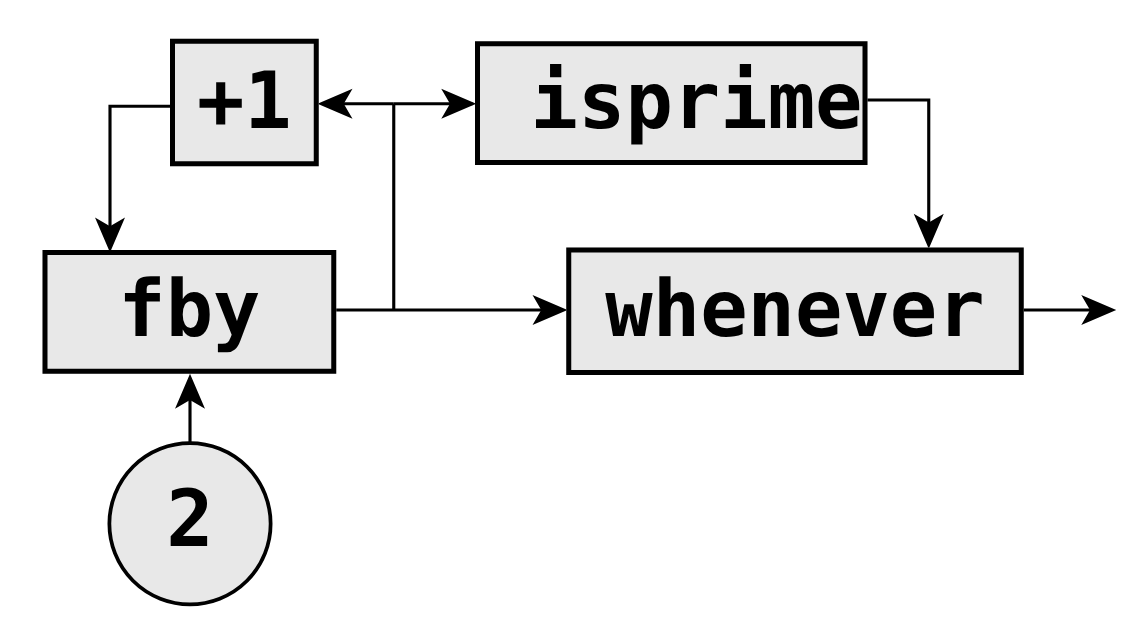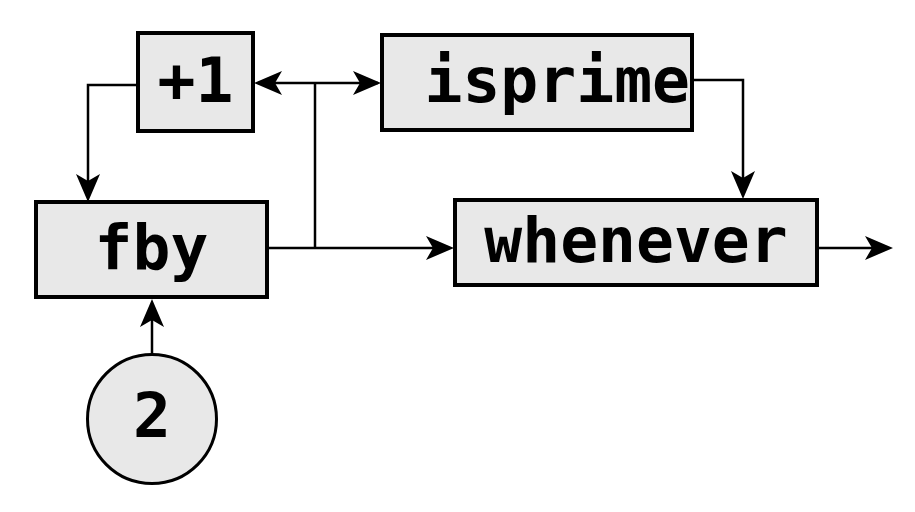--- a/index.html
+++ b/index.html
@@ -103,21 +103,21 @@
   </div>
 
   <div class="node" style="left:380px; top:33px; width:314px; height:99px;justify-content:flex-end;">
     <span class="label">isprime</span>
   </div>
 
   <div class="node" style="left:34px; top:200px; width:235px; height:99px;">
     <span class="label">fby</span>
   </div>
 
-  <div class="node" style="left:453px; top:198px; width:366px; height:89px;">
+  <div class="node" style="left:453px; top:198px; width:366px; height:102px;">
     <span class="label">whenever</span>
   </div>
 
   <div class="node circle" style="left:86px; top:353px; width:132px; height:132px;">
     <span class="label">2</span>
   </div>
 
 </div>
 
 </body></html>

